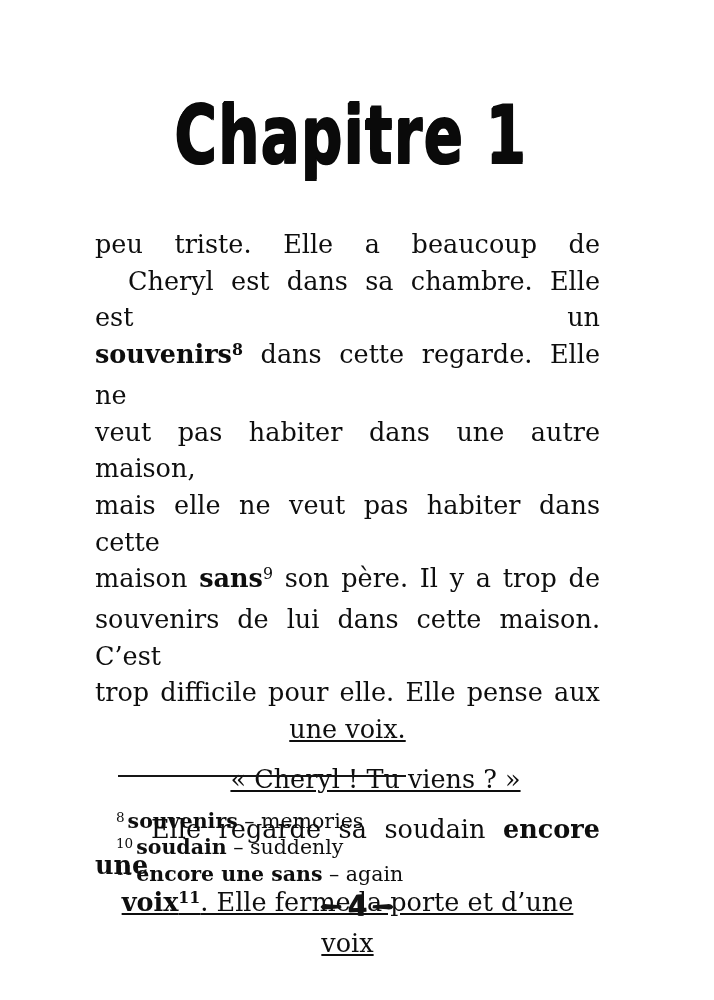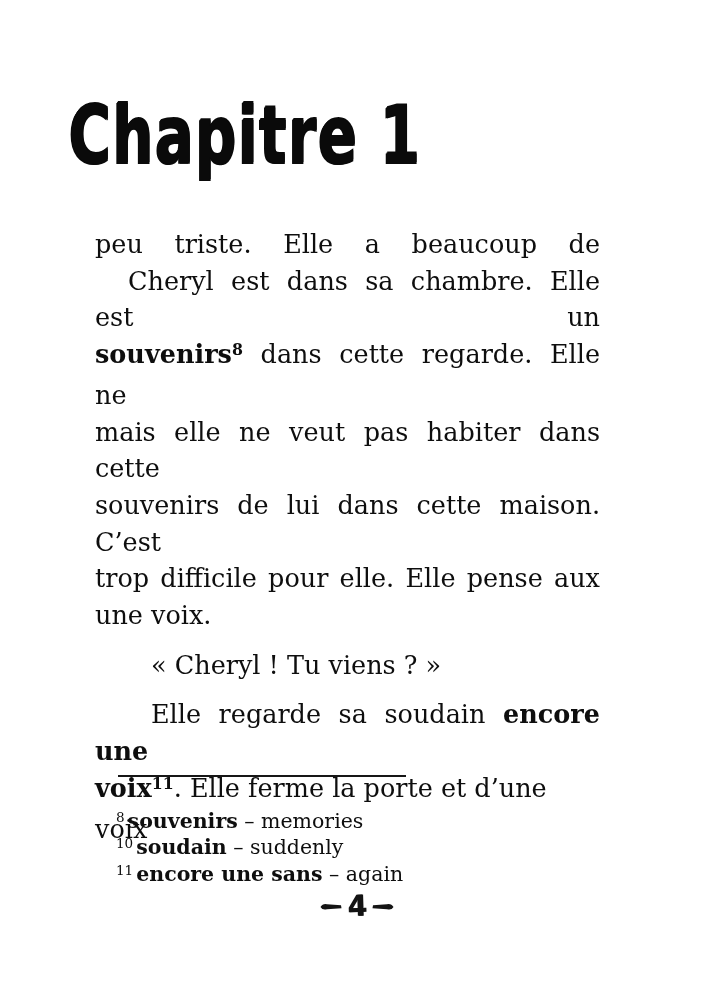--- a/index.html
+++ b/index.html
@@ -9,21 +9,21 @@
     margin:0 auto;
     background:#ffffff;
     color:#0e0e0e;
     font-family:"DejaVu Serif", serif;
     overflow:hidden;
   }
 
   
   .title-wrap {
     position:absolute; top:92px; left:0; width:596px;
-    text-align:left;
+    text-align:right;
   }
   .chapter-title {
     display:inline-block;
     font-family:"DejaVu Sans", sans-serif;
     font-weight:bold;
     font-size:80px;
     line-height:88px;
     letter-spacing:2px;
     color:#0a0a0a;
     transform:scaleX(0.72);
@@ -36,21 +36,21 @@
     position:absolute;
     left:95px; top:226px;
     width:505px;
     font-size:25.5px;
     line-height:36.7px;
   }
   .paragraph { margin:0; }
   .paragraph + .paragraph { margin-top:13px; }
   .line { white-space:normal; }
   .jline { text-align:justify; text-align-last:justify; }
-  .lastline { text-align:left; }
+  .lastline { text-align:center;text-decoration:underline; }
   .paragraph:nth-child(1) .firstline { text-indent:33px; }
   .paragraph:nth-child(2) .firstline,
   .paragraph:nth-child(3) .firstline { text-indent:56px; }
   .b { font-weight:bold; }
   .sup {
     font-size:0.62em;
     position:relative;
     top:-0.5em;
     letter-spacing:0;
   }
@@ -102,21 +102,23 @@
 
   <div class="title-wrap">
     <div class="chapter-title">Chapitre 1</div>
   </div>
 
   <div class="body-text">
       <div class="paragraph">
         <div class="line jline"><span>peu triste. Elle a beaucoup de</span></div>
         <div class="line jline firstline"><span>Cheryl est dans sa chambre. Elle est un</span></div>
         <div class="line jline"><span class="b">souvenirs</span><span class="b sup">8</span><span> dans cette regarde. Elle ne</span></div>
+        <div class="line jline"><span>veut pas habiter dans une autre maison,</span></div>
         <div class="line jline"><span>mais elle ne veut pas habiter dans cette</span></div>
+        <div class="line jline"><span>maison </span><span class="b">sans</span><span class="sup">9</span><span> son père. Il y a trop de</span></div>
         <div class="line jline"><span>souvenirs de lui dans cette maison. C’est</span></div>
         <div class="line jline"><span>trop difficile pour elle. Elle pense aux</span></div>
         <div class="line lastline"><span>une voix.</span></div>
       </div>
       <div class="paragraph">
         <div class="line lastline firstline"><span>« Cheryl ! Tu viens ? »</span></div>
       </div>
       <div class="paragraph">
         <div class="line jline firstline"><span>Elle regarde sa soudain </span><span class="b">encore une</span></div>
         <div class="line lastline"><span class="b">voix</span><span class="b sup">11</span><span>. Elle ferme la porte et d’une voix</span></div>

